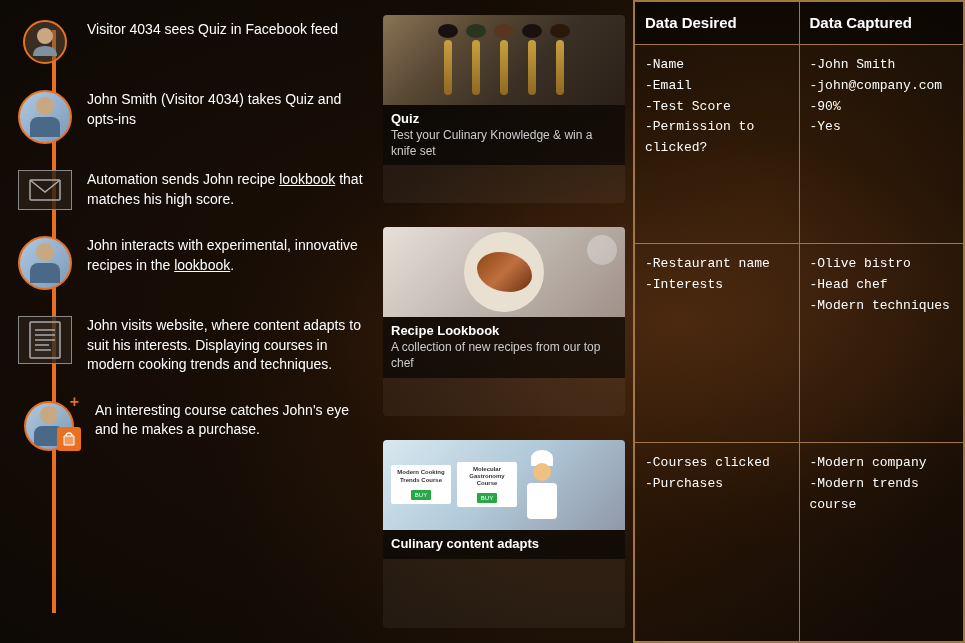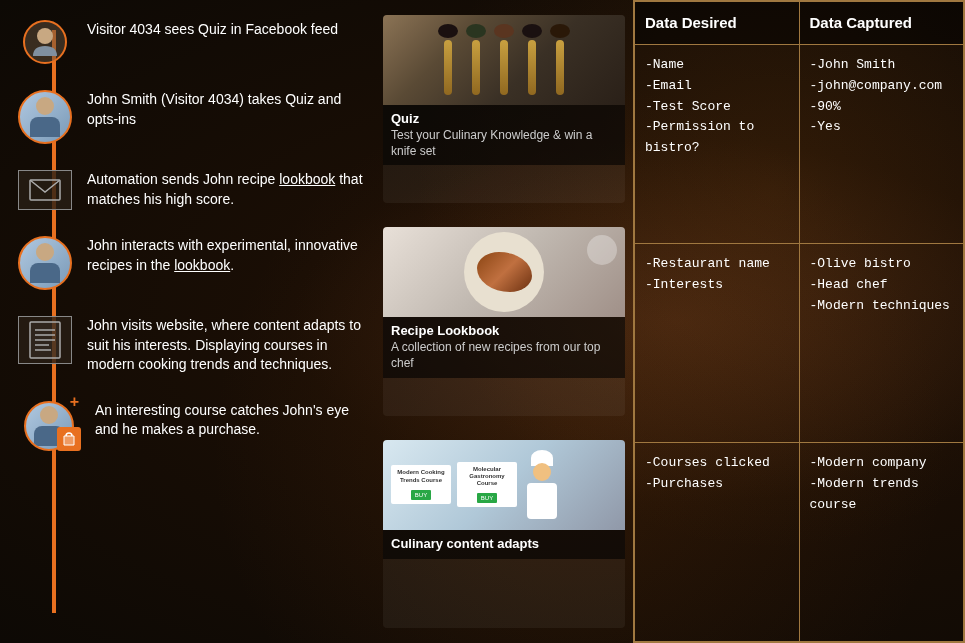--- a/index.html
+++ b/index.html
@@ -566,21 +566,21 @@
       </div>
     </div>
 
     <div class="table-body">
 
       <div class="table-row-group">
         <div class="table-cell">
           <div>-Name</div>
           <div>-Email</div>
           <div>-Test Score</div>
-          <div>-Permission to bistro?</div>
+          <div>-Permission to clicked?</div>
         </div>
         <div class="table-cell">
           <div>-John Smith</div>
           <div>-john@company.com</div>
           <div>-90%</div>
           <div>-Yes</div>
         </div>
       </div>
 
       <div class="table-row-group">

